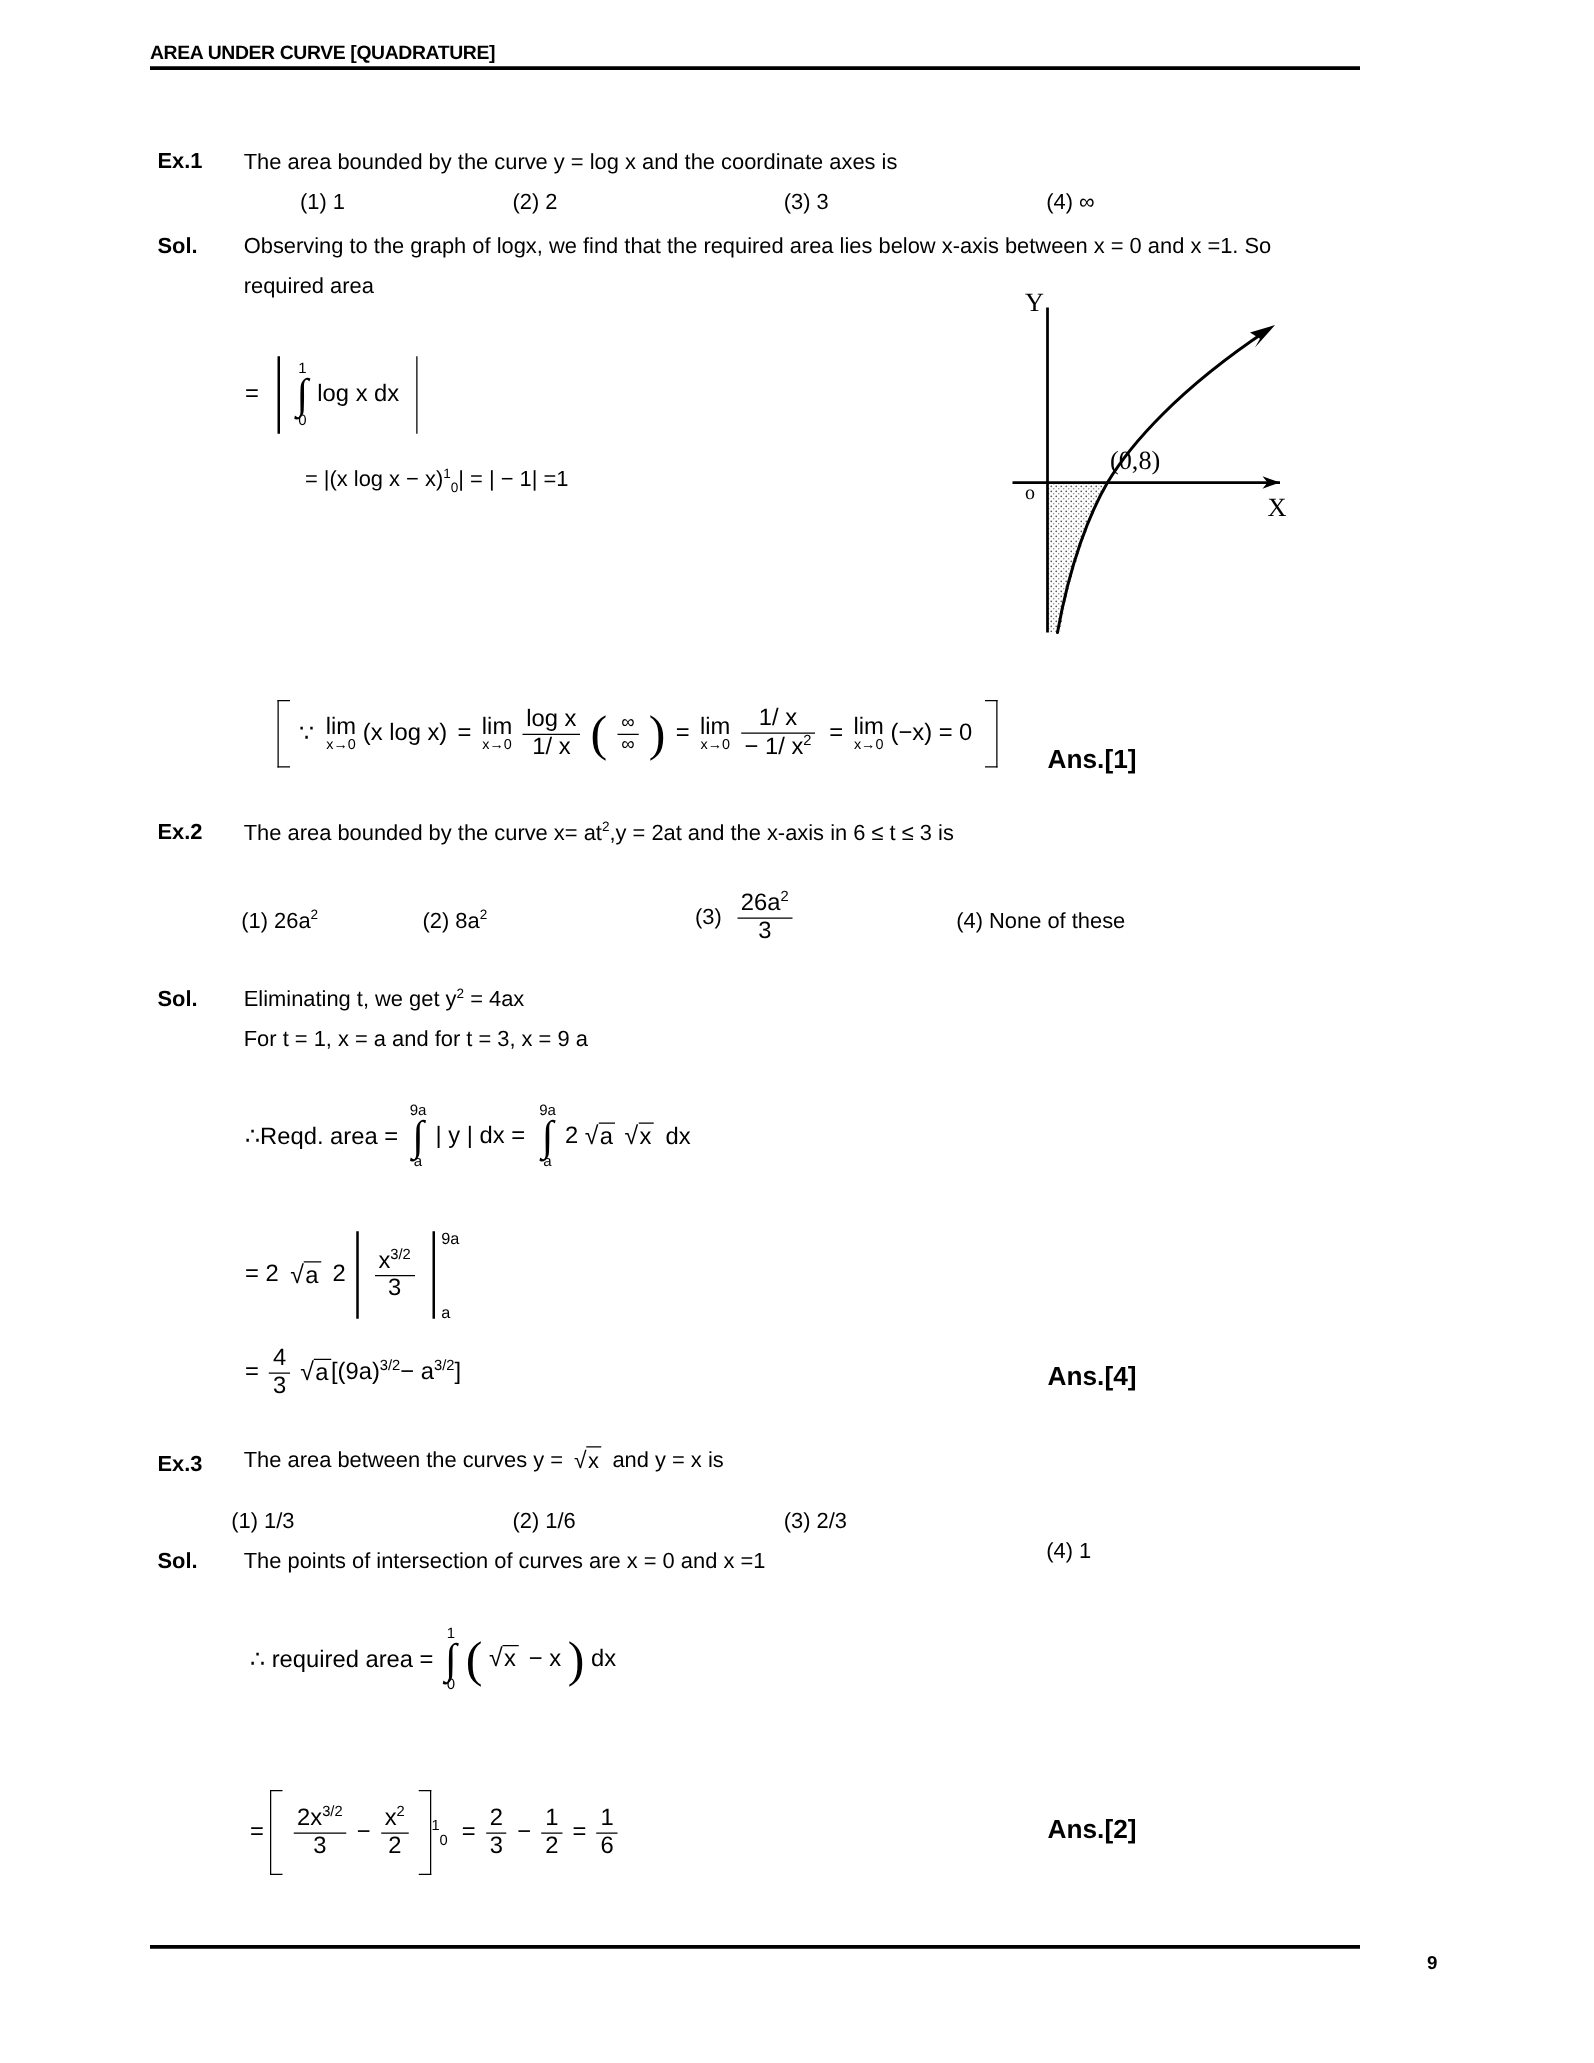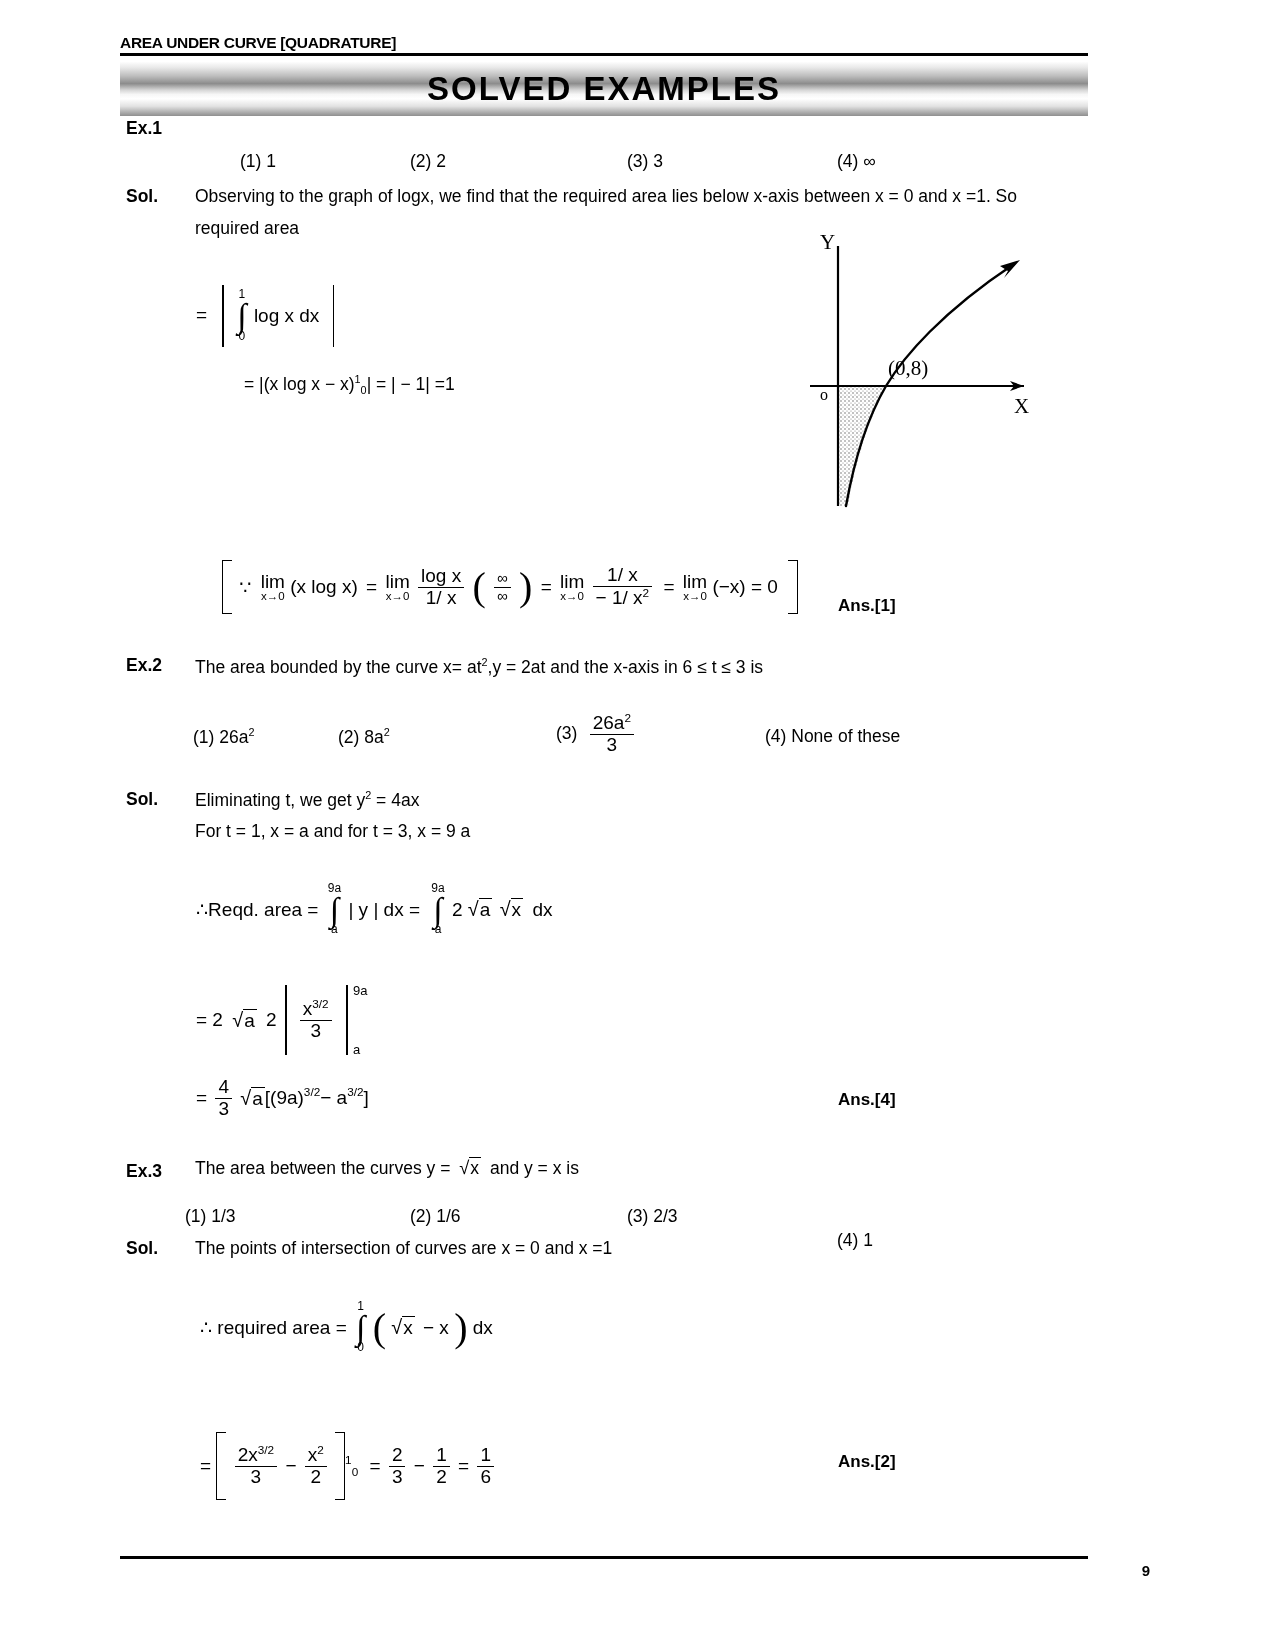--- a/index.html
+++ b/index.html
@@ -58,21 +58,21 @@
     color: #000;
   }
   
   .t {
     position: absolute;
     font-size: 17.5px;
     line-height: 1.25;
     white-space: nowrap;
   }
   .lbl { font-weight: bold; font-size: 17.5px; }
-  .ans { font-weight: bold; font-size: 17px; }
+  .ans { font-weight: bold; font-size: 21px; }
   sup { font-size: 0.62em; vertical-align: super; }
   sub { font-size: 0.62em; vertical-align: sub; }
   .sr { font-family: "Liberation Serif", serif; }
 
   
   .math { position: absolute; font-size: 19px; white-space: nowrap; }
   .frac {
     display: inline-block;
     vertical-align: middle;
     text-align: center;
@@ -140,25 +140,23 @@
     font-weight: bold;
   }
 </style>
 </head>
 <body>
 
 <div class="page">
 
   <div class="hdr-title">AREA UNDER CURVE [QUADRATURE]</div>
   <div class="hdr-rule"></div>
-  <div class="banner">
-    <div class="banner-text">SOLVED  EXAMPLES</div>
-  </div>
 
   <div class="t lbl" style="left:126px; top:118px;">Ex.1</div>
+  <div class="t" style="left:195px; top:119px;">The area bounded by the curve y = log x and the coordinate axes is</div>
 
   <div class="t" style="left:207px; top:151px;margin-left:33px;">(1) 1</div>
   <div class="t" style="left:410px; top:151px;">(2) 2</div>
   <div class="t" style="left:627px; top:151px;">(3) 3</div>
   <div class="t" style="left:837px; top:151px;">(4) ∞</div>
 
   <div class="t lbl" style="left:126px; top:186px;">Sol.</div>
   <div class="t" style="left:195px; top:186px;">Observing to the graph of logx, we find that the required area lies below x-axis between x = 0 and x =1. So</div>
   <div class="t" style="left:195px; top:218px;">required area</div>
 

